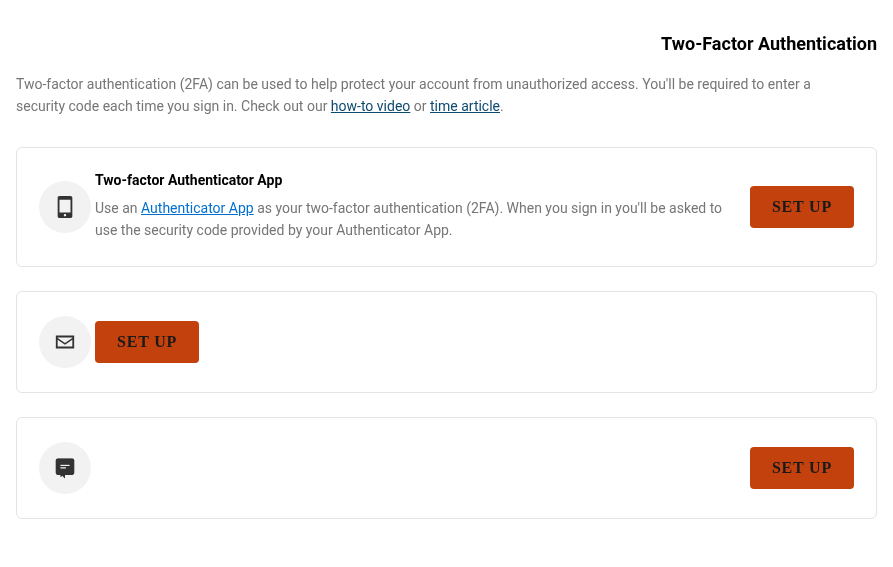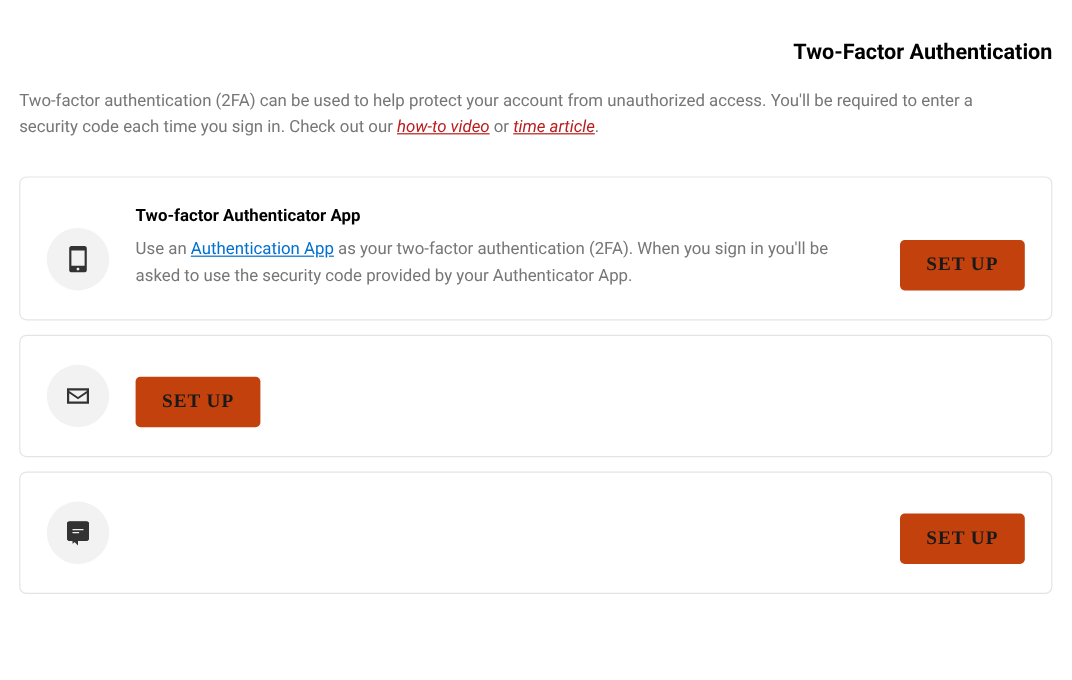--- a/index.html
+++ b/index.html
@@ -22,32 +22,31 @@
       text-align: right;
     }
     .intro {
       font-size: 14px;
       color: #767676;
       line-height: 1.55;
       margin-bottom: 30px;
       max-width: 845px;
     }
     .intro a {
-      color: #b91c1c;
+      color: #0c4a6e;
       text-decoration: underline;
-      font-style: italic;
     }
     .card {
       border: 1px solid #e4e4e4;
       border-radius: 6px;
       padding: 24px 22px;
       display: flex;
-      align-items: flex-end;
-      margin-bottom: 12px;
-      gap: 22px;
+      align-items: center;
+      margin-bottom: 24px;
+      gap: 4px;
     }
     .icon-circle {
       width: 52px;
       height: 52px;
       border-radius: 50%;
       background: #f2f2f2;
       display: flex;
       align-items: center;
       justify-content: center;
       flex-shrink: 0;
@@ -101,21 +100,21 @@
 
 <div class="card">
   <div class="icon-circle">
     <svg viewBox="0 0 24 24">
         <path d="M18 0H6C4.9 0 4 0.9 4 2v20c0 1.1 0.9 2 2 2h12c1.1 0 2-0.9 2-2V2c0-1.1-0.9-2-2-2zM12 22.3c-0.72 0-1.3-0.58-1.3-1.3s0.58-1.3 1.3-1.3 1.3 0.58 1.3 1.3-0.58 1.3-1.3 1.3zM18 18H6V4h12v14z"></path>
       </svg>
   </div>
   <div class="card-body">
     <div class="card-title">Two-factor Authenticator App</div>
     <div class="card-desc">
-      <span>Use an </span><a href="#">Authentication App</a><span> as your two-factor authentication (2FA). When you sign in you'll be asked to use the security code provided by your Authenticator App.</span>
+      <span>Use an </span><a href="#">Authenticator App</a><span> as your two-factor authentication (2FA). When you sign in you'll be asked to use the security code provided by your Authenticator App.</span>
     </div>
   </div>
   <button class="setup-btn">SET UP</button>
 </div>
 
 <div class="card">
   <div class="icon-circle">
     <svg viewBox="0 0 24 24">
         <path d="M2 5v14h20V5H2zm18 2v0.5l-8 5.5-8-5.5V7h16zM4 17V9.5l8 5.5 8-5.5V17H4z"></path>
       </svg>

